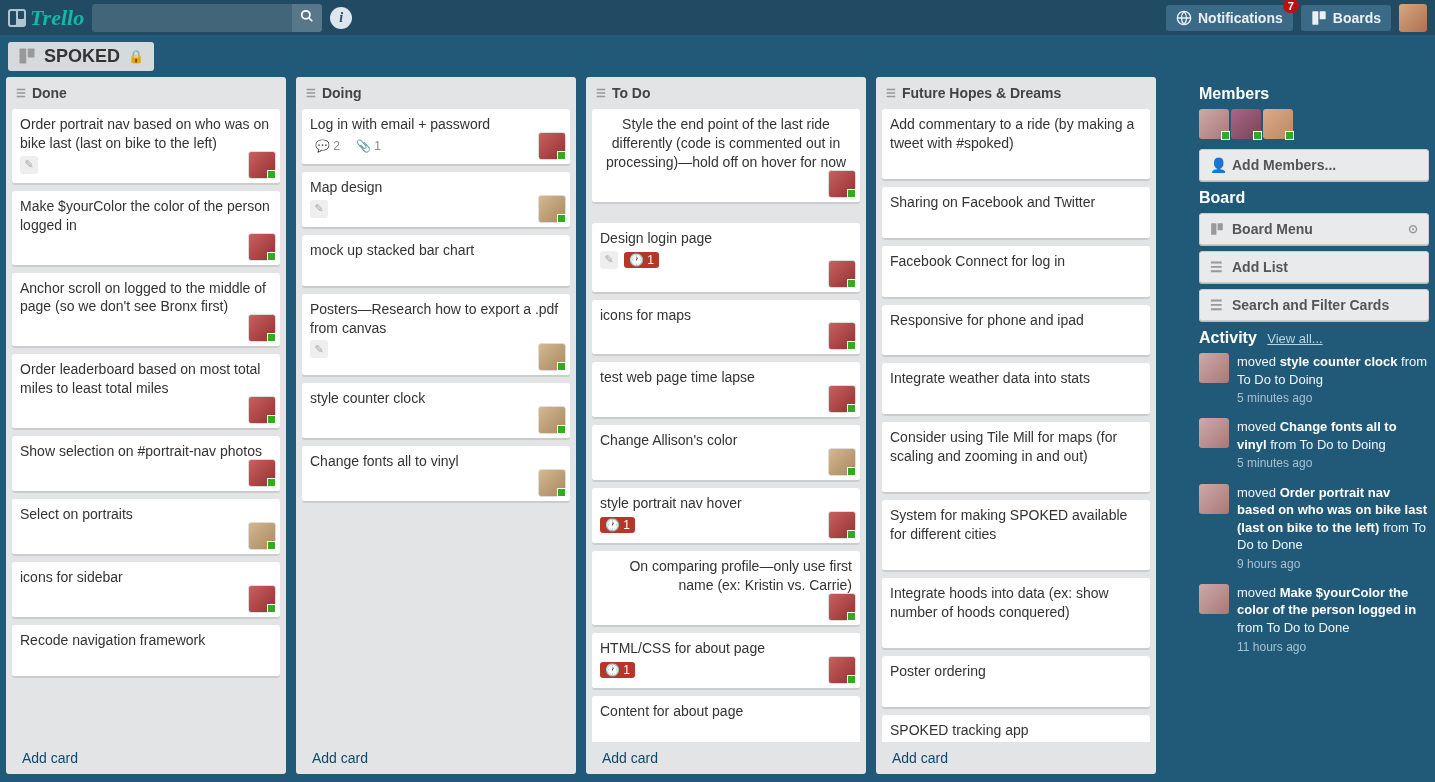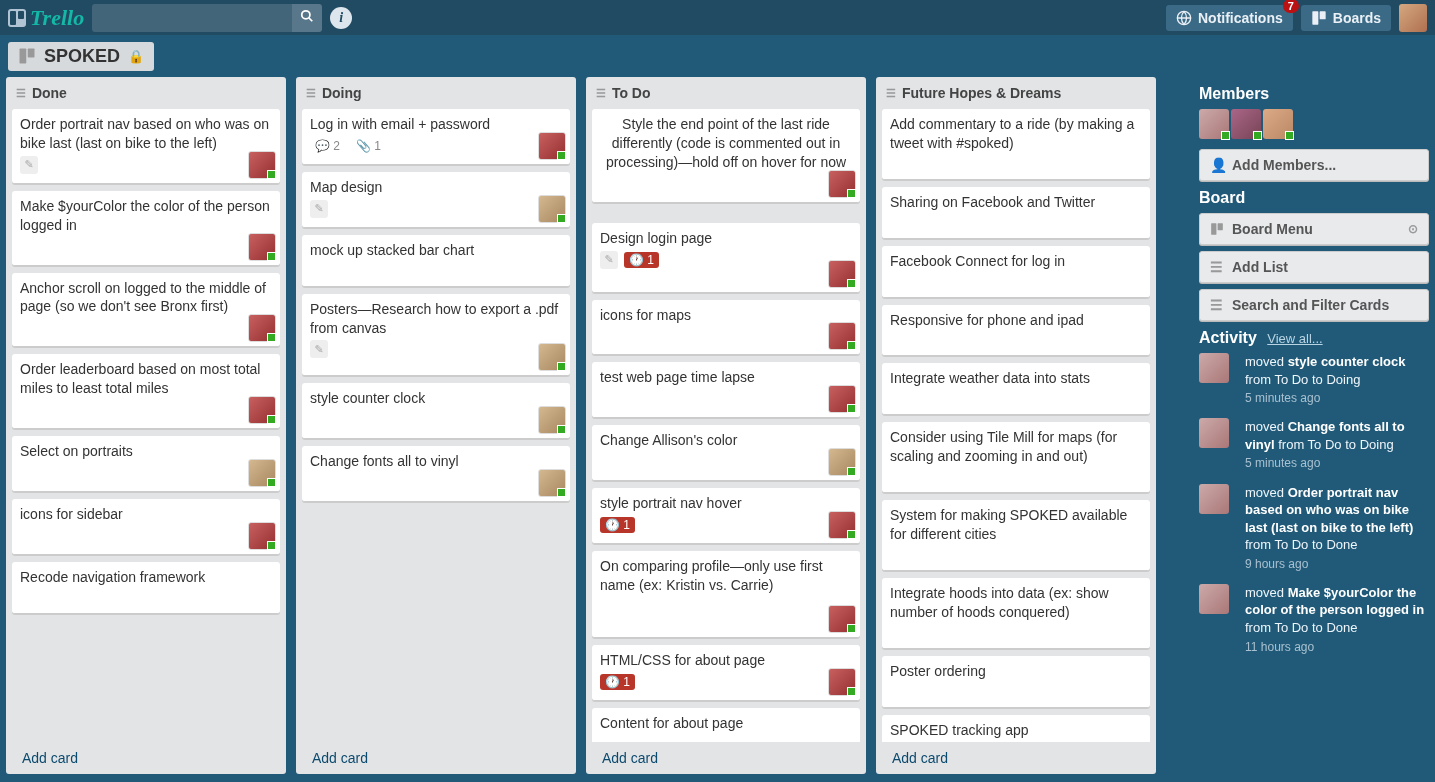--- a/index.html
+++ b/index.html
@@ -40,21 +40,21 @@
 .add-card { padding: 8px 16px; color: #0c4a6e; cursor: pointer; }
 .sidebar { flex: 0 0 230px; overflow-y: auto; color: #333; }
 .sec-title { font-size: 16px; font-weight: bold; color: #fff; margin: 8px 0 6px 0; }
 .members-row { display: flex; gap: 2px; margin-bottom: 10px; }
 .members-row .m { width: 30px; height: 30px; border-radius: 3px; background: linear-gradient(135deg,#caa,#a77); position: relative; }
 .members-row .m::after { content: ""; position: absolute; right: -1px; bottom: -1px; width: 7px; height: 7px; background: #3a2; border: 1px solid #fff; }
 .side-btn { background: #e8eaec; border: 1px solid #ccc; border-radius: 3px; padding: 7px 10px; display: flex; align-items: center; gap: 8px; margin-bottom: 6px; cursor: pointer; font-weight: bold; color: #555; box-shadow: 0 1px 0 #bbb; }
 .side-btn .sicon { color: #999; width: 14px; }
 .side-btn .chev { margin-left: auto; color: #999; font-size: 12px; }
 .view-all { color: #b8d4e4; font-weight: normal; text-decoration: underline; font-size: 13px; margin-left: 6px; cursor: pointer; }
-.activity-item { display: flex; gap: 16px; margin-bottom: 12px; color: #eef5fb; font-size: 13px; line-height: 1.35; }
+.activity-item { display: flex; gap: 8px; margin-bottom: 12px; color: #eef5fb; font-size: 13px; line-height: 1.35; }
 .activity-item .av { flex: 0 0 30px; height: 30px; border-radius: 3px; background: linear-gradient(135deg,#caa,#a77); }
 .activity-item .txt { flex: 1; }
 .activity-item .time { color: #a8c0d0; font-size: 12px; margin-top: 2px; }
 .activity-item b { color: #fff; }
 .lists-area::-webkit-scrollbar, .list-cards::-webkit-scrollbar, .sidebar::-webkit-scrollbar { width: 10px; height: 10px; }
 .lists-area::-webkit-scrollbar-thumb, .list-cards::-webkit-scrollbar-thumb, .sidebar::-webkit-scrollbar-thumb { background: rgba(0,0,0,0.3); border-radius: 5px; }
 </style>
 </head>
 <body>
 
@@ -127,20 +127,25 @@
             <div class="card-title">Anchor scroll on logged to the middle of page (so we don't see Bronx first)</div>
             <div class="card-footer"></div>
             <div class="member-chip"></div>
           </div>
           <div class="card" style="padding-bottom: 8px; min-height: 50px;">
             <div class="card-title">Order leaderboard based on most total miles to least total miles</div>
             <div class="card-footer"></div>
             <div class="member-chip"></div>
           </div>
           <div class="card" style="padding-bottom: 8px; min-height: 50px;">
+            <div class="card-title">Show selection on #portrait-nav photos</div>
+            <div class="card-footer"></div>
+            <div class="member-chip"></div>
+          </div>
+          <div class="card" style="padding-bottom: 8px; min-height: 50px;">
             <div class="card-title">Select on portraits</div>
             <div class="card-footer"></div>
             <div class="member-chip alt"></div>
           </div>
           <div class="card" style="padding-bottom: 8px; min-height: 50px;">
             <div class="card-title">icons for sidebar</div>
             <div class="card-footer"></div>
             <div class="member-chip"></div>
           </div>
           <div class="card">
@@ -229,21 +234,21 @@
             <div class="card-footer"></div>
             <div class="member-chip alt"></div>
           </div>
           <div class="card" style="padding-bottom: 8px; min-height: 50px;">
             <div class="card-title">style portrait nav hover</div>
             <div class="card-footer">
               <span class="card-badge red">🕐 1</span>
             </div>
             <div class="member-chip"></div>
           </div>
-          <div class="card" style="padding-bottom: 20px; min-height: 50px;">
+          <div class="card" style="padding-bottom: 8px; min-height: 50px; text-align: right;">
             <div class="card-title">On comparing profile—only use first name (ex: Kristin vs. Carrie)</div>
             <div class="card-footer"></div>
             <div class="member-chip"></div>
           </div>
           <div class="card" style="padding-bottom: 8px; min-height: 50px;">
             <div class="card-title">HTML/CSS for about page</div>
             <div class="card-footer">
               <span class="card-badge red">🕐 1</span>
             </div>
             <div class="member-chip"></div>

